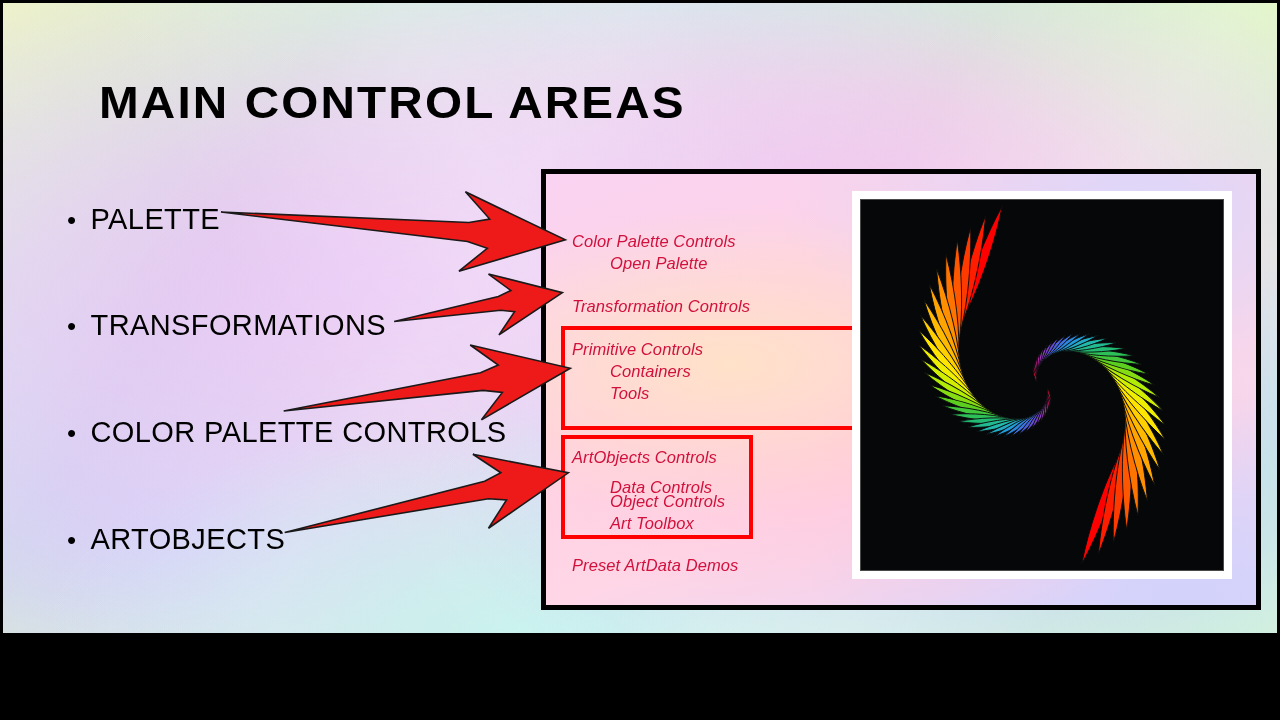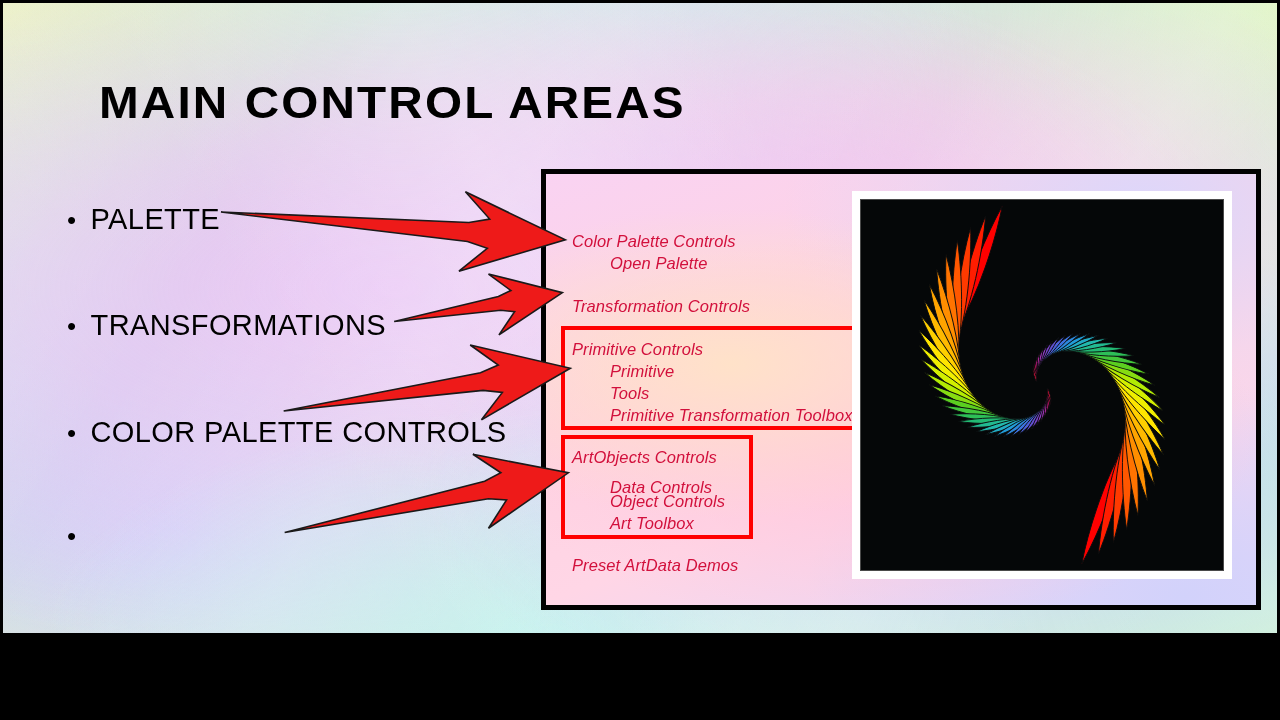--- a/index.html
+++ b/index.html
@@ -109,33 +109,33 @@
   <div class="bullet" style="top:306px">
     <span class="dot">•</span>
     <span>TRANSFORMATIONS</span>
   </div>
   <div class="bullet" style="top:413px">
     <span class="dot">•</span>
     <span>COLOR PALETTE CONTROLS</span>
   </div>
   <div class="bullet" style="top:520px">
     <span class="dot">•</span>
+    <span>ARTOBJECTS</span>
   </div>
 
   <div id="panel">
 
     <div class="ptext" style="left:26px;top:58px">Color Palette Controls</div>
     <div class="ptext ind" style="left:26px;top:80px">Open Palette</div>
     <div class="ptext" style="left:26px;top:123px">Transformation Controls</div>
 
     <div class="redbox" style="left:15px;top:152px;width:303px;height:104px"></div>
     <div class="ptext" style="left:26px;top:166px">Primitive Controls</div>
-    <div class="ptext ind" style="left:26px;top:188px">Primitive</div>
+    <div class="ptext ind" style="left:26px;top:188px">Containers</div>
     <div class="ptext ind" style="left:26px;top:210px">Tools</div>
-    <div class="ptext ind" style="left:26px;top:232px">Primitive Transformation Toolbox</div>
 
     <div class="redbox" style="left:15px;top:261px;width:192px;height:104px"></div>
     <div class="ptext" style="left:26px;top:274px">ArtObjects Controls</div>
     <div class="ptext ind" style="left:26px;top:304px">Data Controls</div>
     <div class="ptext ind" style="left:26px;top:318px">Object Controls</div>
     <div class="ptext ind" style="left:26px;top:340px">Art Toolbox</div>
 
     <div class="ptext" style="left:26px;top:382px">Preset ArtData Demos</div>
   </div>
 

